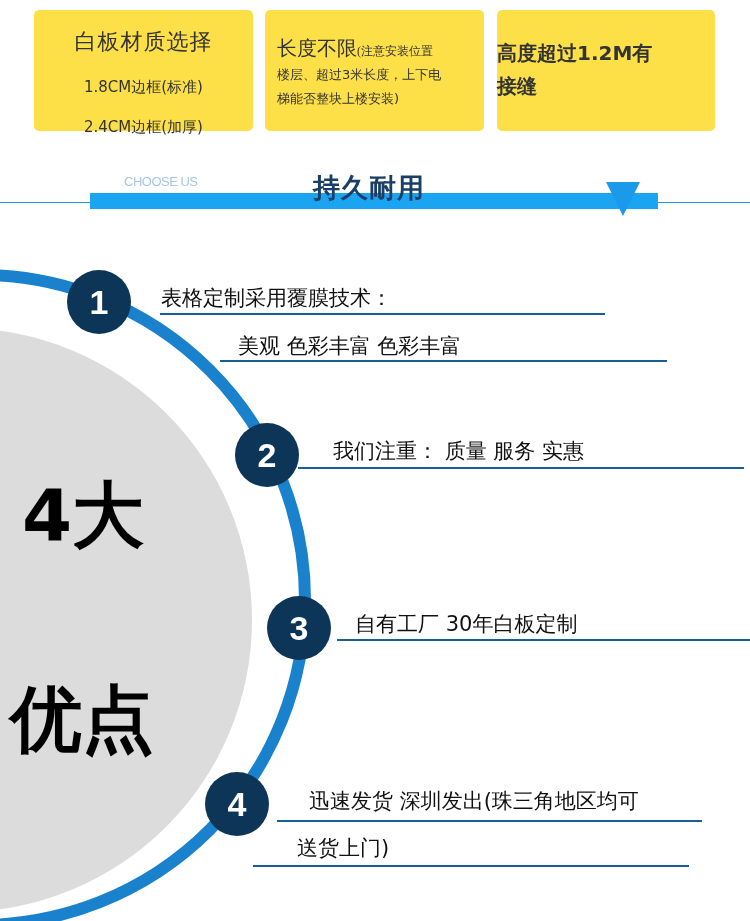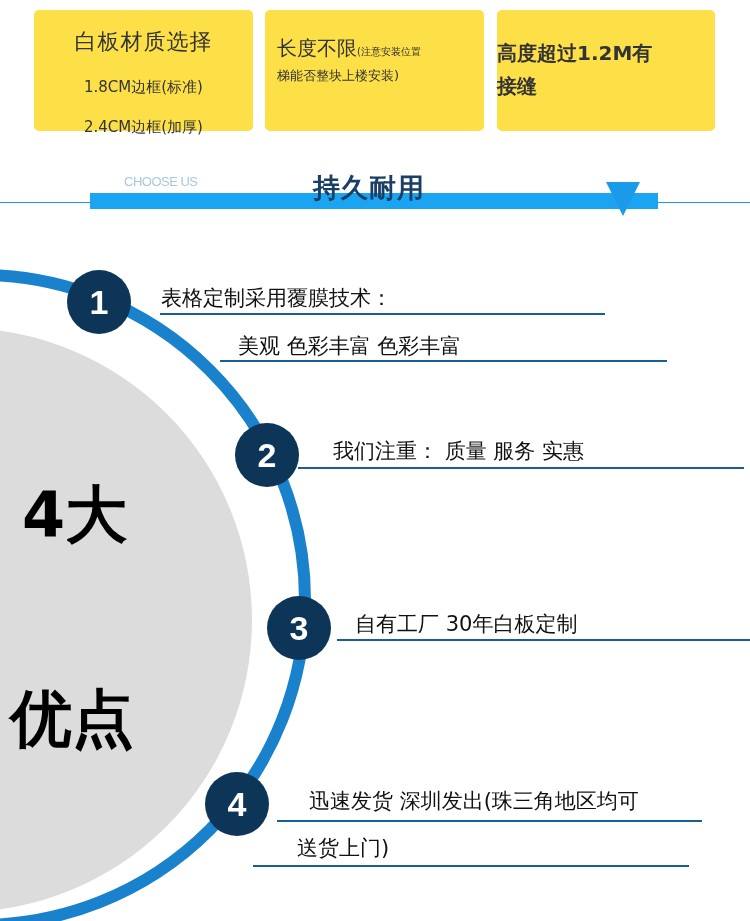--- a/index.html
+++ b/index.html
@@ -3,46 +3,47 @@
 <meta charset="utf-8">
 <style>
   * { box-sizing: border-box; margin: 0; padding: 0; }
   body { width: 750px; height: 921px; background: #ffffff; overflow: hidden; position: relative; font-family: "DejaVu Sans", sans-serif; color: #222; }
   .card { position: absolute; top: 10px; height: 121px; background: #fde047; border-radius: 5px; color: #333; }
   .card1 { left: 34px; width: 219px; text-align: center; }
   .card1 .t { font-size: 22px; margin-top: 17px; letter-spacing: 1px; }
   .card1 .l { font-size: 15px; margin-top: 20px; line-height: 20px; }
   .card2 { left: 265px; width: 219px; padding: 26px 0 0 12px; }
   .card2 .t { font-size: 20px; line-height: 24px; white-space: nowrap; }
-  .card2 .t span.s { font-size: 10px; }
+  .card2 .t span.s { font-size: 12px; font-family: Liberation Serif, serif; }
   .card2 .l { font-size: 13px; line-height: 24px; white-space: nowrap; }
   .card3 { left: 497px; width: 218px; text-align: left; font-size: 20px; line-height: 33px; padding-top: 27px; font-weight: bold; }
   .hline { position: absolute; left: 0; width: 750px; top: 202px; height: 1px; background: #1a9ae8; }
   .hbar { position: absolute; left: 90px; width: 568px; top: 193px; height: 16px; background: #1aa4f2; }
   .choose { position: absolute; left: 124px; top: 174px; font-size: 13px; color: #a9c6e2; letter-spacing: -0.5px; font-family: "Liberation Sans", sans-serif; }
   .title { position: absolute; left: 313px; top: 170px; font-size: 27px; font-weight: bold; color: #1a3f66; letter-spacing: 1px; }
   .tri { position: absolute; left: 606px; top: 182px; width: 0; height: 0; border-left: 17px solid transparent; border-right: 17px solid transparent; border-top: 34px solid #1a9ae8; }
   svg.deco { position: absolute; left: 0; top: 0; }
-  .big { position: absolute; font-weight: bold; color: #000; font-size: 62px; line-height: 100px; }
+  .big { position: absolute; font-weight: bold; color: #000; font-size: 72px; line-height: 100px; }
   .big1 { left: 22px; top: 465px; }
   .big2 { left: 10px; top: 642px; margin-top: 27px; }
   .num { position: absolute; width: 64px; height: 64px; border-radius: 50%; background: #0d3558; color: #fff; font-weight: bold; font-size: 34px; text-align: center; line-height: 64px; font-family: "Liberation Sans", sans-serif; }
   .item { position: absolute; font-size: 21px; color: #111; white-space: nowrap; }
   .uline { position: absolute; height: 2px; background: #1a5e96; }
 </style>
 </head>
 <body>
 
 <div class="card card1">
   <div class="t">白板材质选择</div>
   <div class="l">1.8CM边框(标准)</div>
   <div class="l">2.4CM边框(加厚)</div>
 </div>
 <div class="card card2">
   <div class="t"><span>长度不限</span><span class="s">(注意安装位置</span></div>
+  <div class="l">楼层、超过3米长度，上下电</div>
   <div class="l">梯能否整块上楼安装)</div>
 </div>
 <div class="card card3">
   <div>高度超过1.2M有</div>
   <div>接缝</div>
 </div>
 
 <div class="hline"></div>
 <div class="hbar"></div>
 <div class="choose">CHOOSE US</div>

